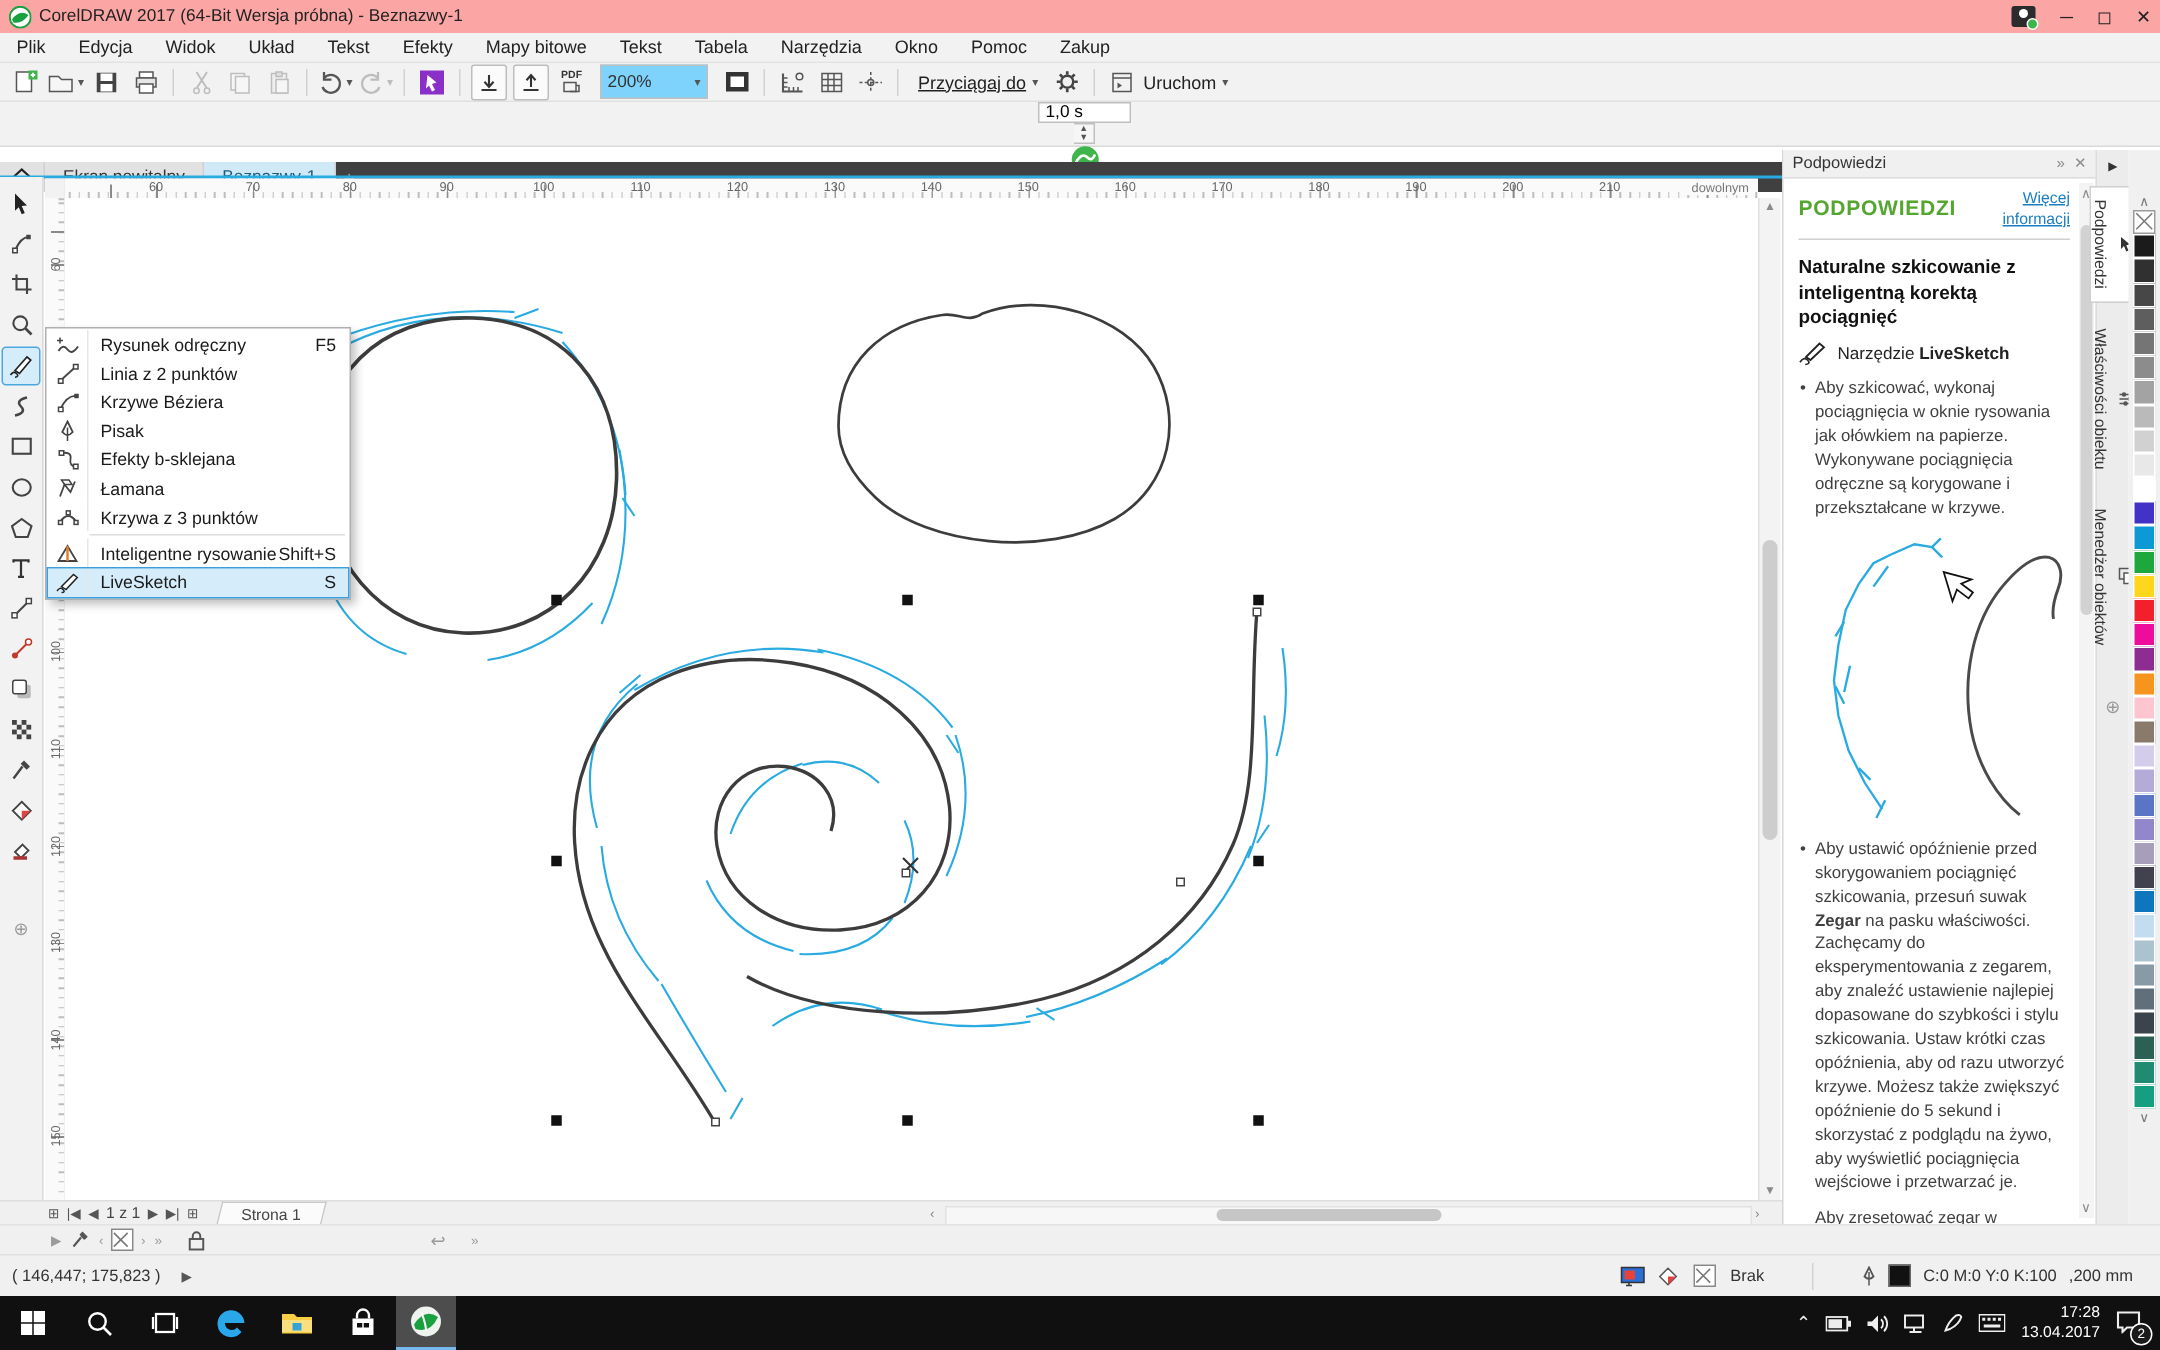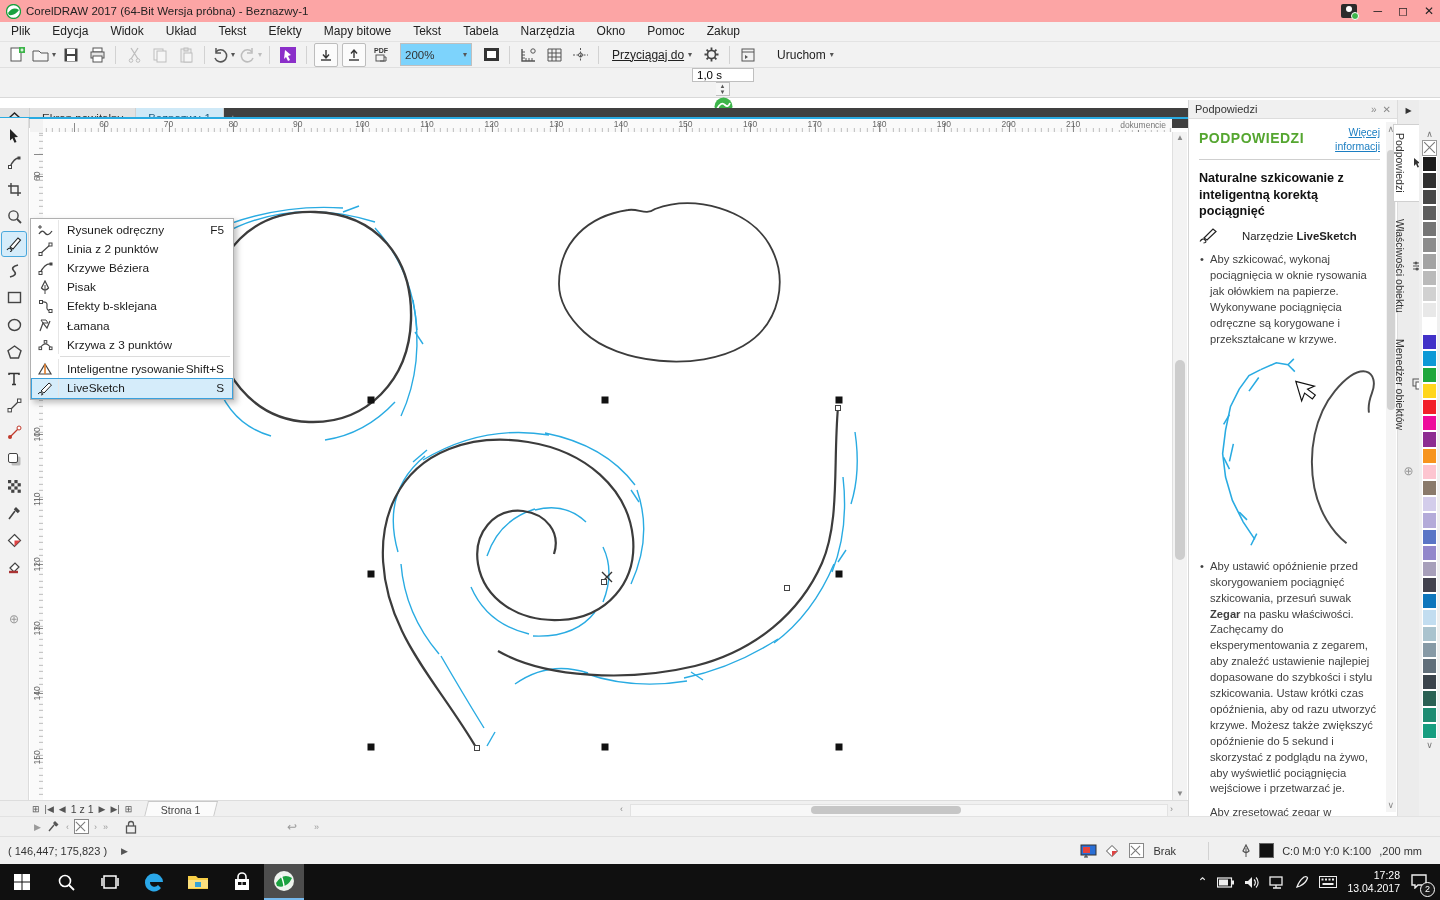--- a/index.html
+++ b/index.html
@@ -78,21 +78,21 @@
   .panel{left:1188px;top:100px;width:209px;height:716px;background:#fff;border-left:1px solid #d6d6d6;box-sizing:border-box;}
   .panel-titlebar{height:18px;background:#f0f0f0;display:flex;align-items:center;font-size:11px;color:#333;padding:0 6px;border-bottom:1px solid #ddd;}
   .panel-titlebar .sp{flex:1;}
   .ptb-ic{color:#8a8a8a;font-size:10px;margin-left:6px;}
   .panel-body{position:absolute;left:0;top:18px;width:197px;bottom:0;overflow:hidden;padding:8px 6px 0 10px;box-sizing:border-box;}
   .hints-header{display:flex;align-items:flex-start;}
   .hints-title{font-size:14px;letter-spacing:.5px;color:#55a630;font-weight:bold;flex:1;padding-top:4px;}
   .more-link{font-size:10.5px;color:#1b7ec2;text-decoration:underline;text-align:right;width:62px;line-height:1.3;}
   .hints-hr{height:1px;background:#cfcfcf;margin:6px 0 10px 0;}
   .hints-heading{font-size:12.6px;font-weight:bold;color:#111;line-height:1.3;margin-bottom:9px;}
-  .tool-line{display:flex;align-items:center;gap:23px;font-size:11.4px;color:#222;margin-bottom:8px;}
+  .tool-line{display:flex;align-items:center;gap:6px;font-size:11.4px;color:#222;margin-bottom:8px;}
   .hp{font-size:11.2px;line-height:1.42;color:#3f3f3f;margin:0 0 8px 0;position:relative;padding-left:11px;}
   .hp.bullet:before{content:"•";position:absolute;left:1px;top:0;color:#3f3f3f;}
   .panel-scroll{position:absolute;right:1px;top:22px;width:10px;bottom:4px;background:#f4f4f4;}
   .panel-scroll .thumb{position:absolute;left:1px;top:28px;width:8px;height:260px;background:#d2d2d2;border-radius:4px;}
   .pchev{position:absolute;right:2px;font-size:9px;color:#8a8a8a;}
   
   .dockstrip{left:1397px;top:100px;width:22px;height:716px;background:#ececec;border-left:1px solid #dcdcdc;display:flex;flex-direction:column;align-items:center;box-sizing:border-box;}
   .dock-tab{writing-mode:vertical-rl;font-size:10.5px;color:#333;padding:8px 0;margin-top:10px;display:flex;flex-direction:column;align-items:center;gap:6px;}
   .dock-tab.active{background:#ffffff;outline:1px solid #d0d0d0;}
   .dock-plus{margin-top:26px;color:#9a9a9a;font-size:12px;}
@@ -304,21 +304,21 @@
           </g>
         </svg>
       </span>
     <span class="vsep"></span>
     <span class="tbtn" style="width:auto;padding:0 4px">
         <svg width="14" height="14" viewBox="0 0 14 14">
           <rect x="1" y="1" width="12" height="12" fill="none" stroke="#555"></rect>
           <path d="M1,4h12" stroke="#555"></path>
           <path d="M4,7l3,2-3,2z" fill="#555"></path>
         </svg>
-        <span class="tool-label" style="margin-left:22px">Uruchom</span>
+        <span class="tool-label" style="margin-left:7px">Uruchom</span>
         <span class="drop">▾</span>
       </span>
   </div>
 
   <div class="abs propbar">
     <input class="pinput" readonly="" value="1,0 s" style="">
     <span class="spin">
         <span>▲</span>
         <span>▼</span>
       </span>
@@ -393,21 +393,21 @@
         <span class="hnum">130</span>
         <span class="hnum">140</span>
         <span class="hnum">150</span>
         <span class="hnum">160</span>
         <span class="hnum">170</span>
         <span class="hnum">180</span>
         <span class="hnum">190</span>
         <span class="hnum">200</span>
         <span class="hnum">210</span>
       </div>
-    <span class="unit-label">dokumencie</span>
+    <span class="unit-label">dowolnym</span>
   </div>
   <div class="abs vruler">
     <div class="vnum-col">
         <span class="vnum">60</span>
         <span class="vnum">70</span>
         <span class="vnum">80</span>
         <span class="vnum">90</span>
         <span class="vnum">100</span>
         <span class="vnum">110</span>
         <span class="vnum">120</span>

